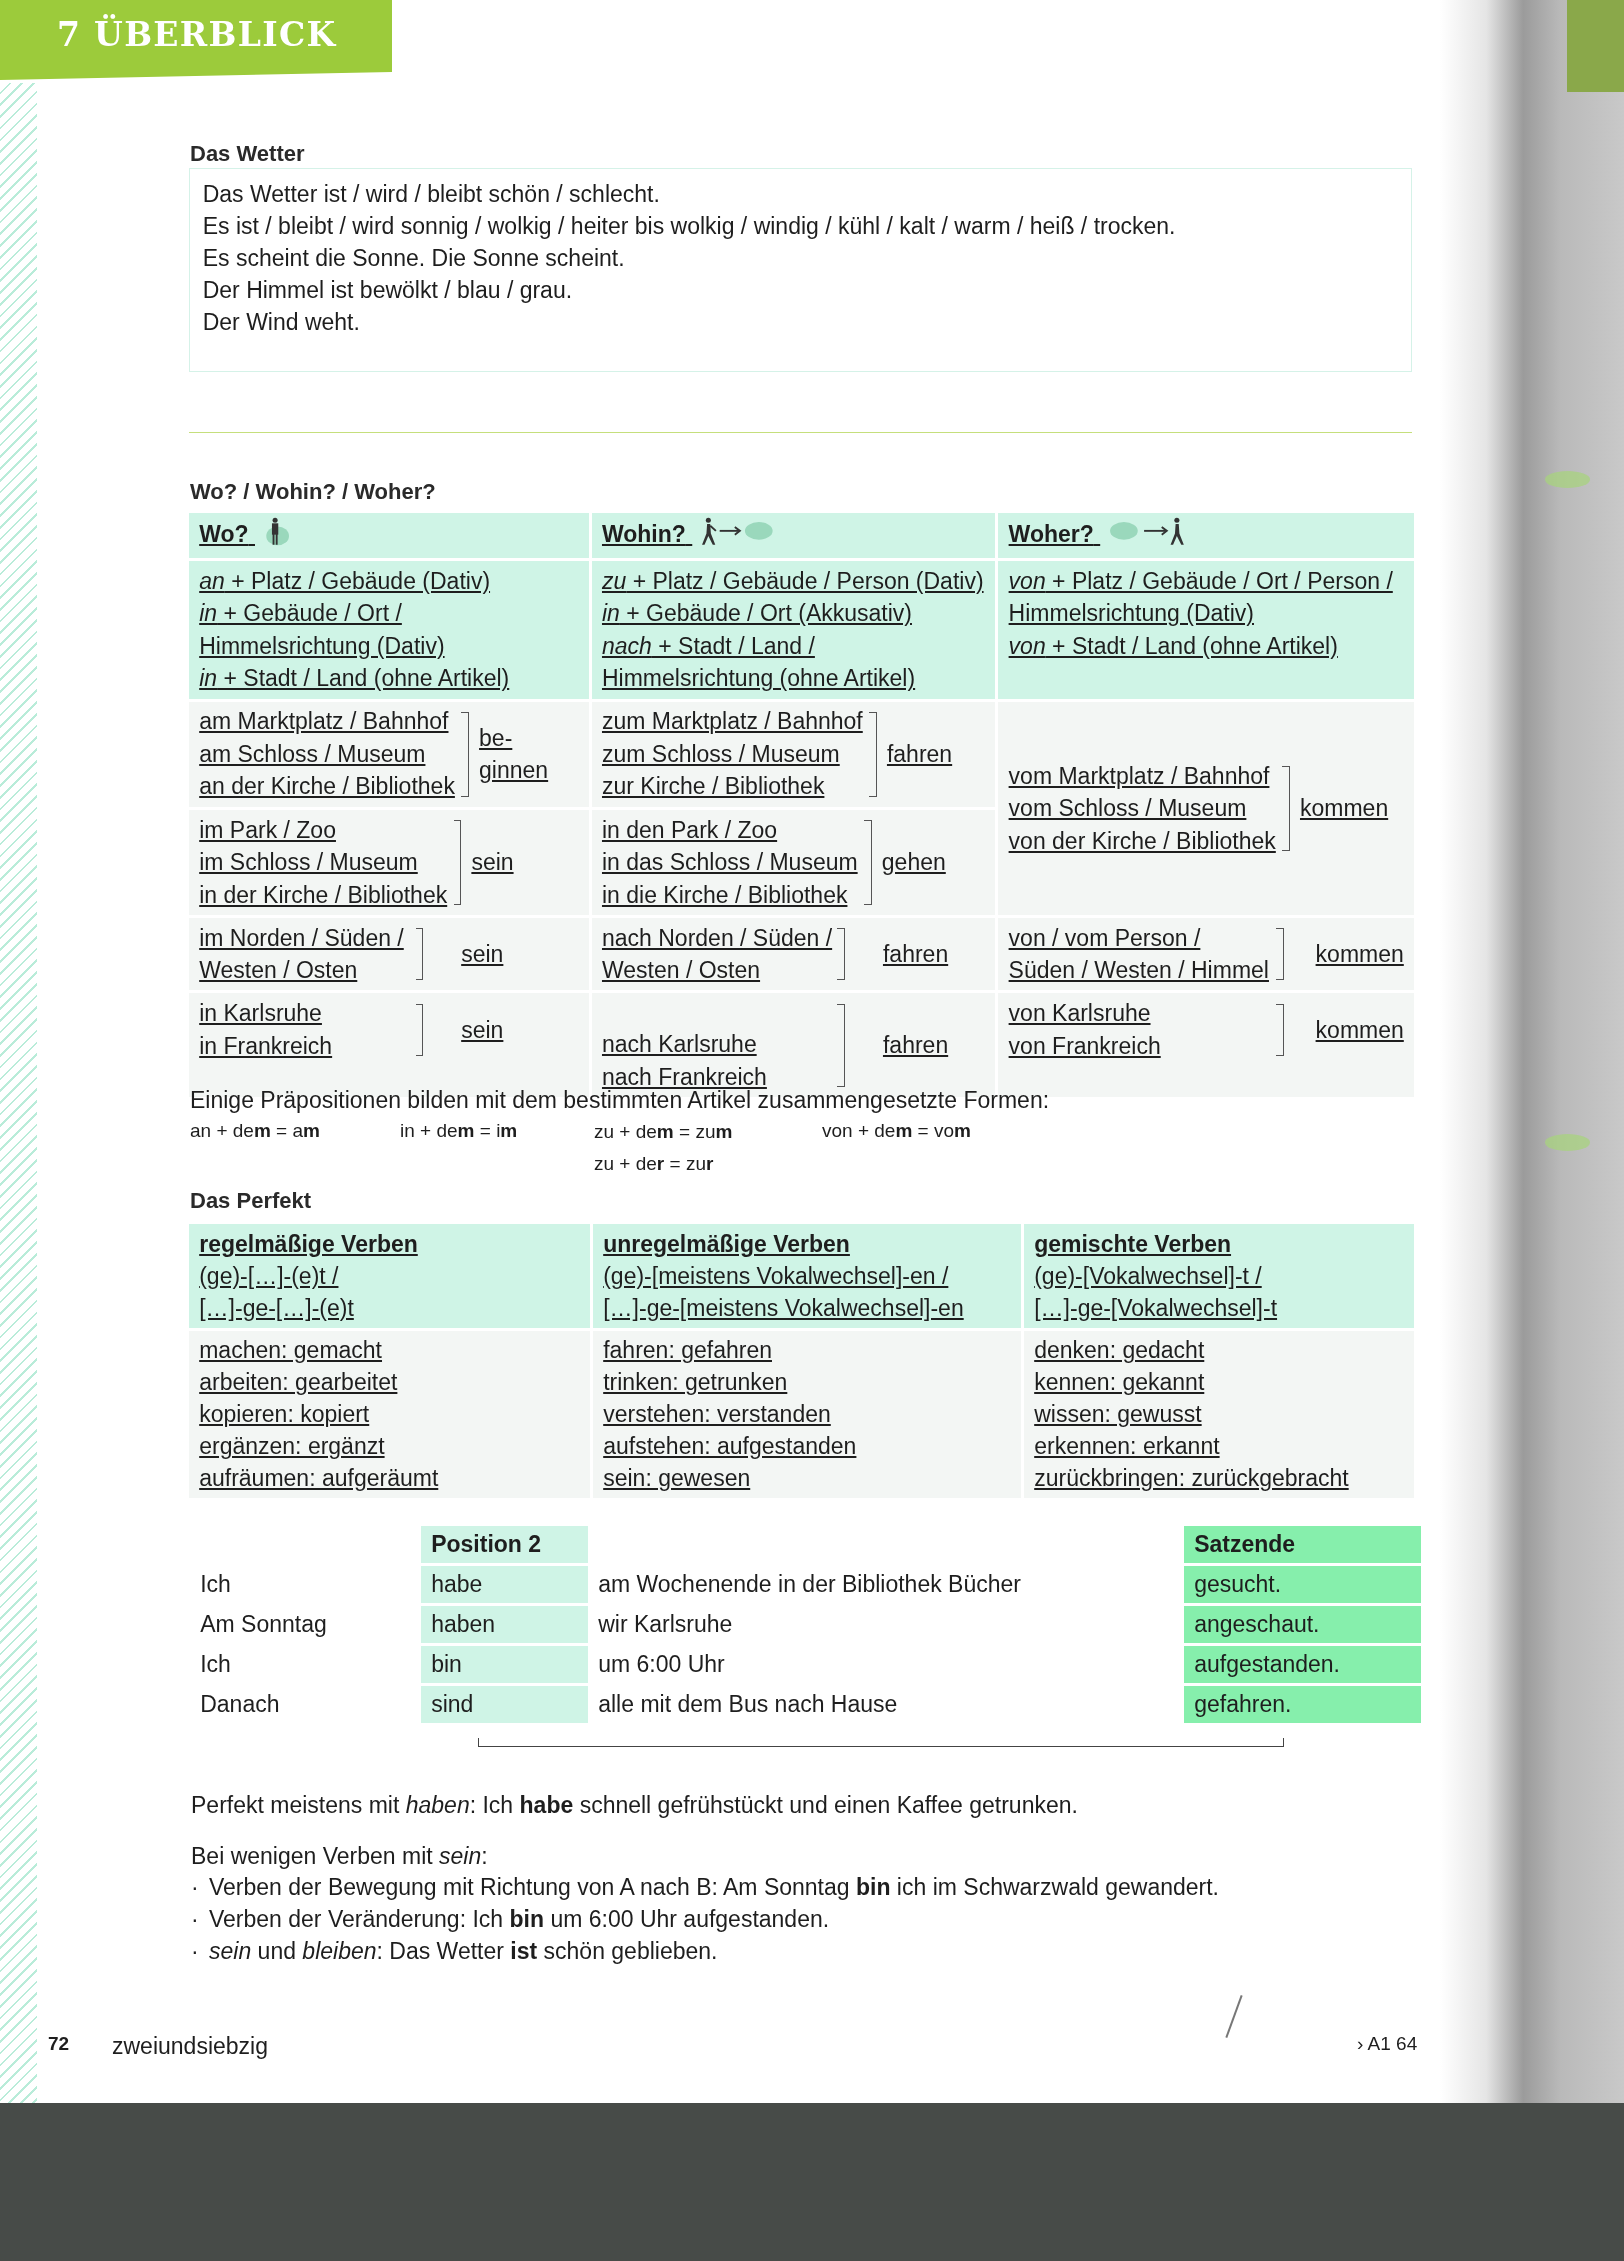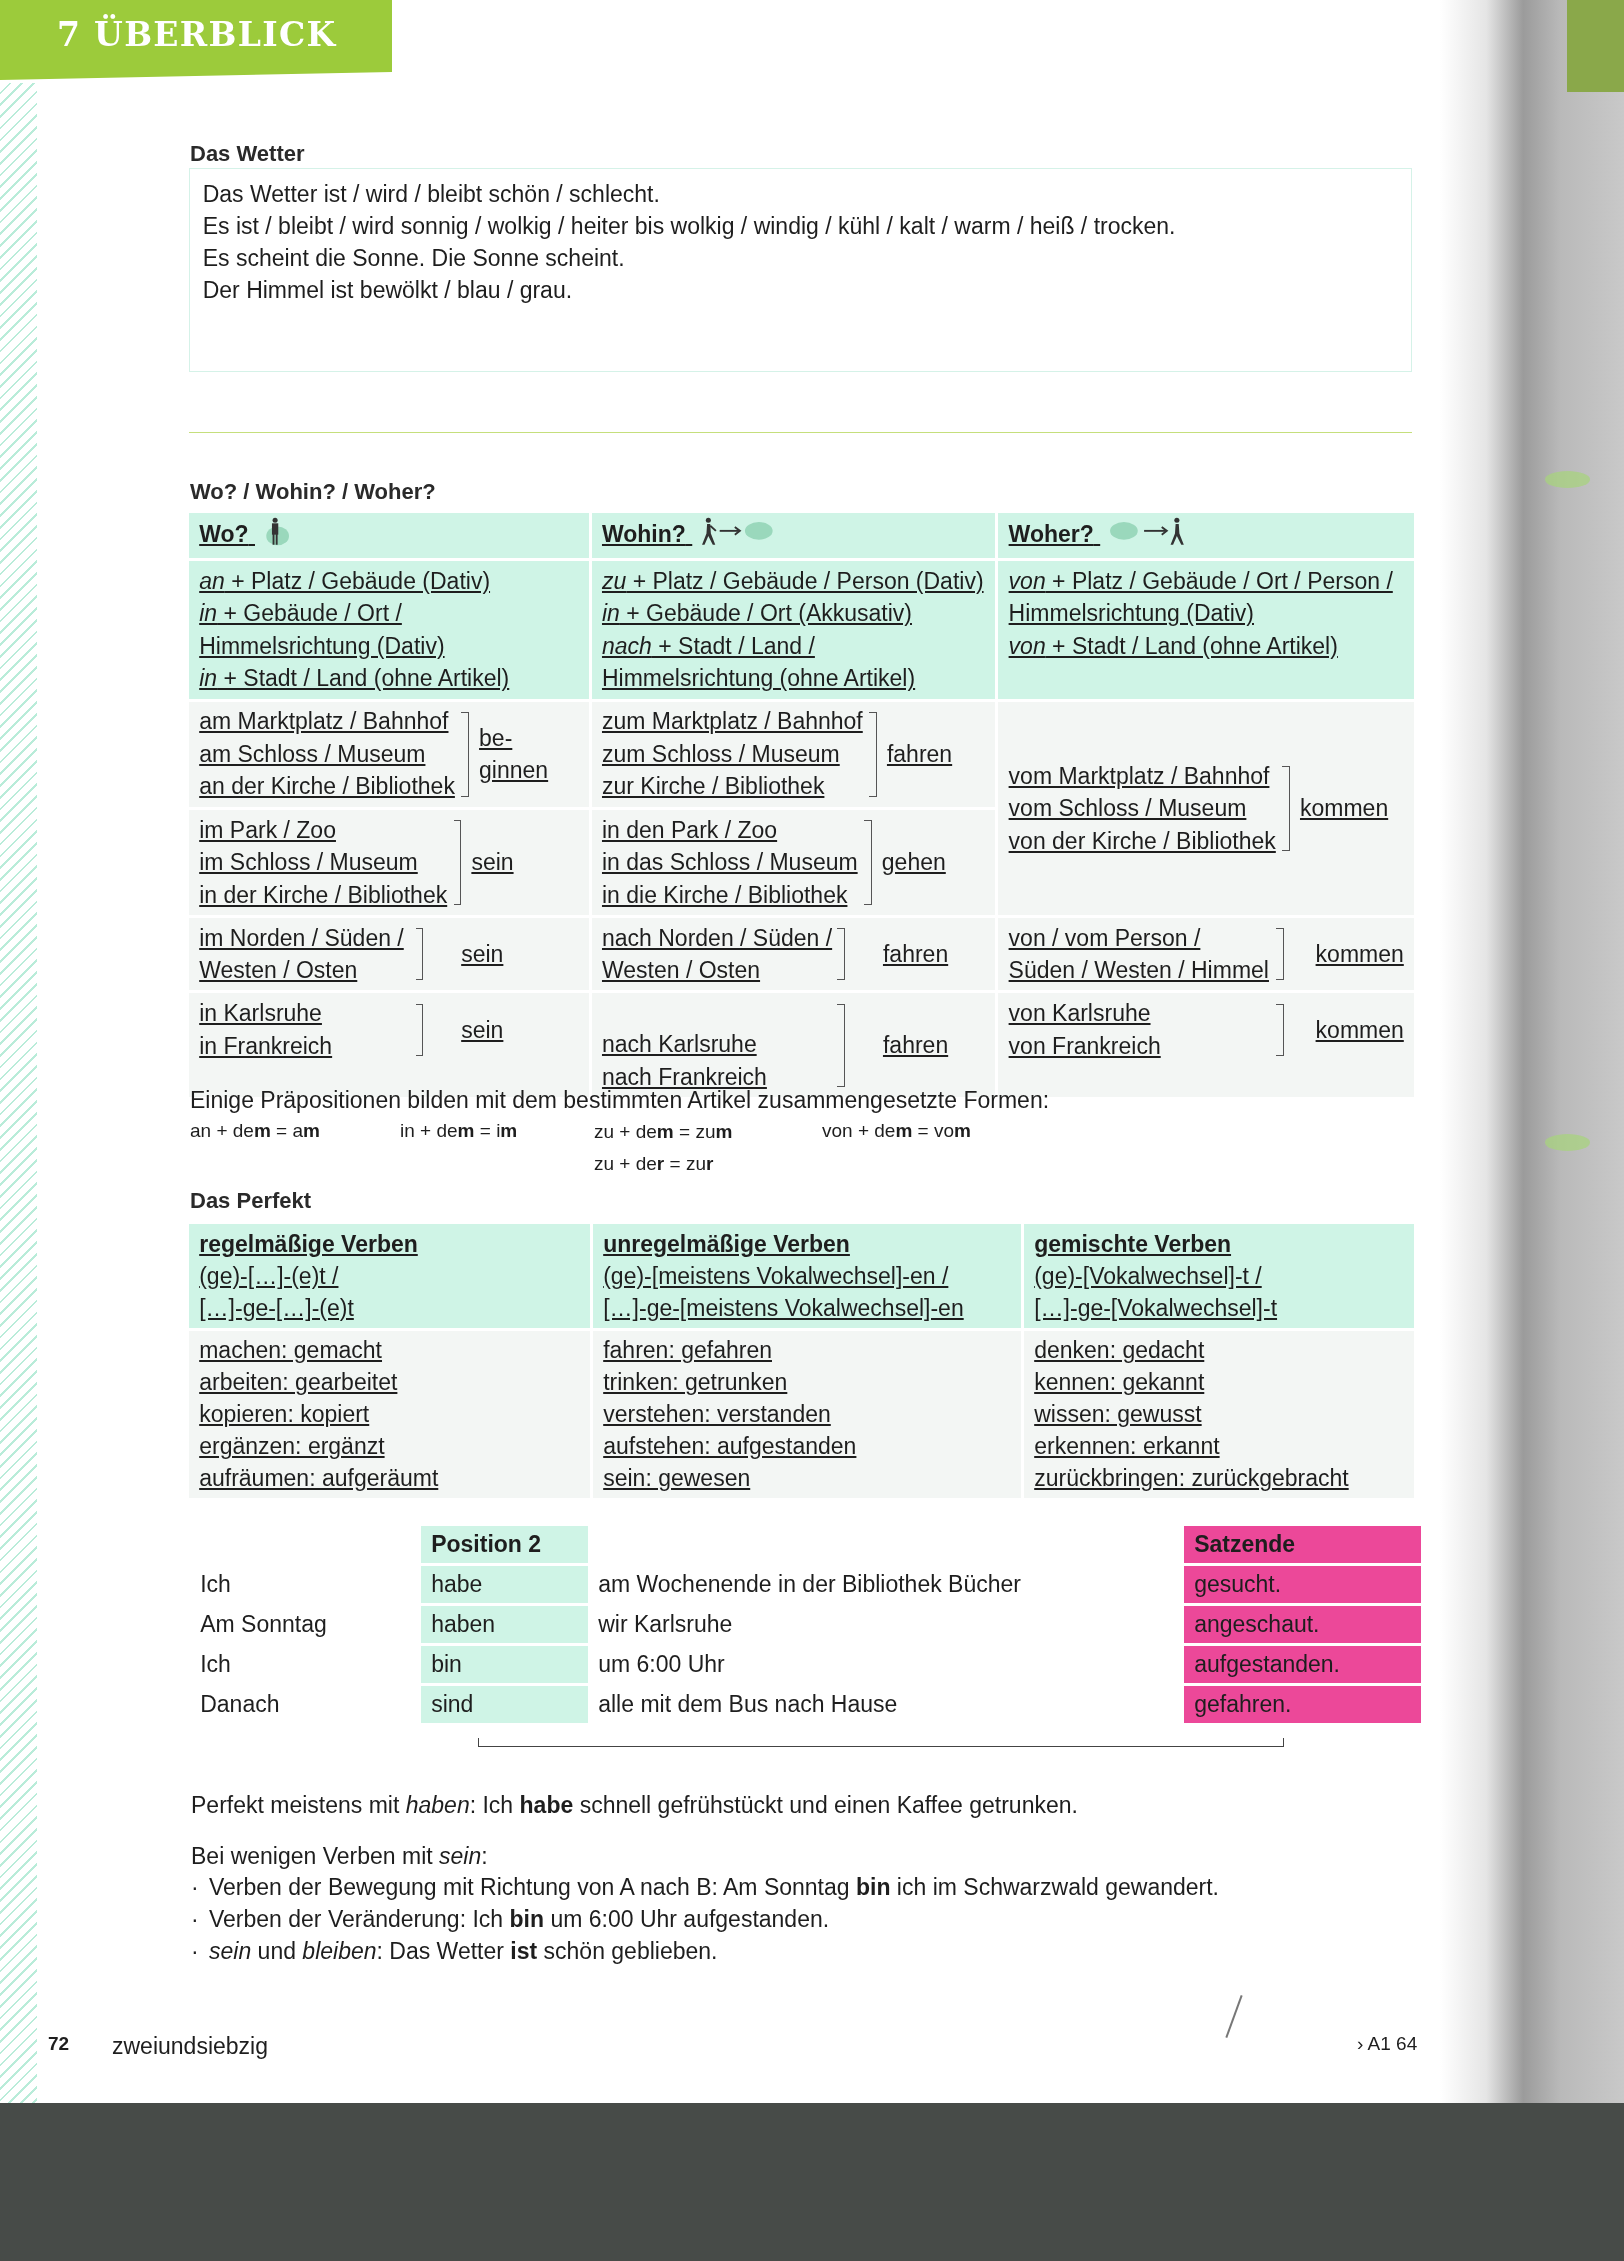--- a/index.html
+++ b/index.html
@@ -76,21 +76,21 @@
   .contraction { position: absolute; font-size: 19px; }
   .contraction b { font-weight: bold; }
 
   .perfekt-table td { font-size: 23px; line-height: 32px; }
 
   table.pos-table { position: absolute; left: 190px; top: 1523px; border-collapse: separate; border-spacing: 0 3.8px; }
   .pos-table td { font-size: 23px; height: 37px; padding: 0 10.2px; vertical-align: middle; }
   .pos-table .c1 { width: 231px; }
   .pos-table .c2 { width: 167px; background: #cff4e6; }
   .pos-table .c3 { width: 596px; }
-  .pos-table .c4 { width: 237px; background: #ec4899; }
+  .pos-table .c4 { width: 237px; background: #86efac; }
   .pos-table .bold { font-weight: bold; }
   .underline-bracket {
     position: absolute; left: 478px; top: 1743px; width: 806px; height: 9px;
     border: 1.9px solid #444; border-top: none;
   }
 
   .rule-text { position: absolute; left: 191px; font-size: 23px; line-height: 32px; }
   .bullet-line { position: absolute; left: 191px; font-size: 23px; }
   .bullet-dot { display: inline-block; width: 18px; }
 
@@ -114,20 +114,21 @@
 <div class="gutter-dot" style="top:471px"></div>
 <div class="gutter-dot" style="top:1134px"></div>
 <div class="desk"></div>
 
 <div class="section-heading" style="left:190px; top:141px;">Das Wetter</div>
 <div class="weather-box">
   <div class="weather-line">Das Wetter ist / wird / bleibt schön / schlecht.</div>
   <div class="weather-line">Es ist / bleibt / wird sonnig / wolkig / heiter bis wolkig / windig / kühl / kalt / warm / heiß / trocken.</div>
   <div class="weather-line">Es scheint die Sonne. Die Sonne scheint.</div>
   <div class="weather-line">Der Himmel ist bewölkt / blau / grau.</div>
+  <div class="weather-line">Der Wind weht.</div>
 </div>
 <div class="divider"></div>
 
 <div class="section-heading" style="left:190px; top:479px;">Wo? / Wohin? / Woher?</div>
 
 <table class="grid" style="left:186px; top:510px; width:1231px;">
   <colgroup>
       <col style="width:401px">
       <col style="width:405px">
       <col style="width:413px">

